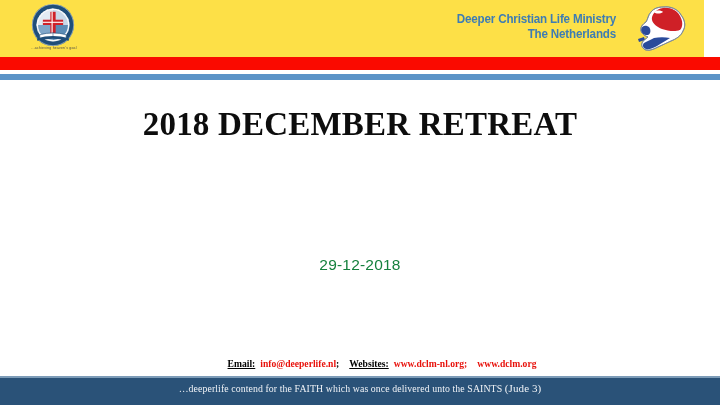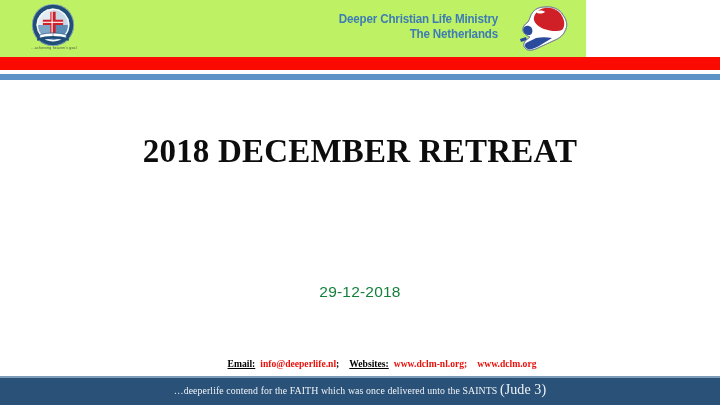--- a/index.html
+++ b/index.html
@@ -22,23 +22,23 @@
     width: 720px;
     height: 405px;
     background: #ffffff;
     overflow: hidden;
   }
 
   
   .header {
     position: absolute;
     left: 0; top: 0;
-    width: 586px;
+    width: 704px;
     height: 57px;
-    background: #bef264;
+    background: #fde047;
   }
 
   
   .logo-block {
     position: absolute;
     left: 24px;
     top: 3px;
     width: 60px;
     height: 52px;
   }
@@ -116,21 +116,20 @@
   }
 
   
   .content {
     position: absolute;
     left: 0;
     top: 80px;
     width: 720px;
     height: 272px;
     background: #ffffff;
-    margin-top: 27px;
   }
 
   .title-block {
     position: absolute;
     left: 36px;
     top: 24px;
     width: 648px;
     text-align: center;
     font-family: "Liberation Serif", serif;
     font-weight: bold;
@@ -202,21 +201,21 @@
     left: 0;
     top: 6px;
     width: 720px;
     text-align: center;
     font-family: "Liberation Serif", serif;
     font-size: 9.8px;
     color: #f0f3f7;
     letter-spacing: 0.1px;
     white-space: nowrap;
   }
-  .footer-text .ref { font-size: 14px; }
+  .footer-text .ref { font-size: 11px; }
 </style>
 </head>
 <body>
 
 <div class="slide">
 
   <div class="header">
 
     <div class="logo-block">
       <svg class="seal" viewBox="0 0 100 100">

